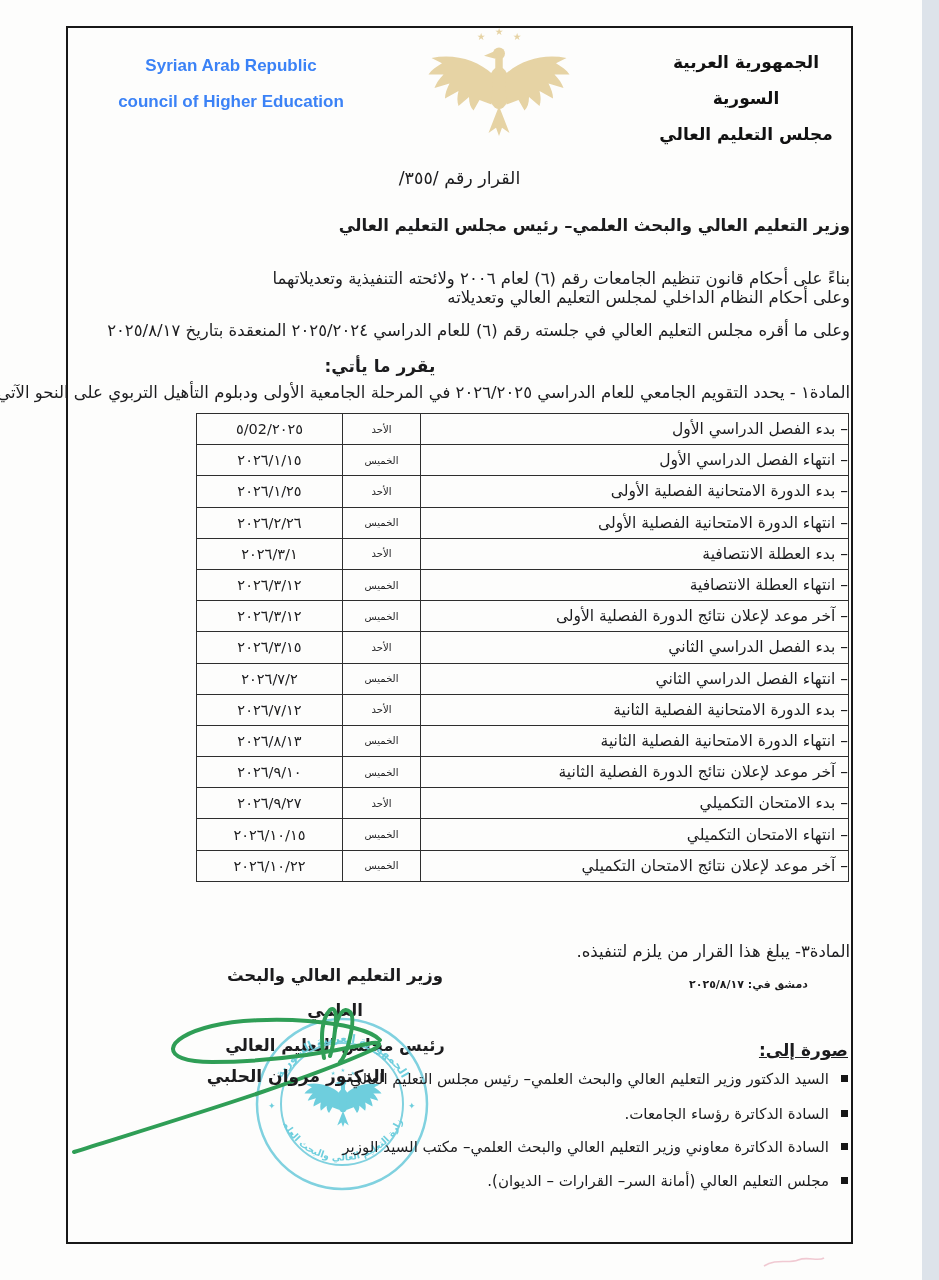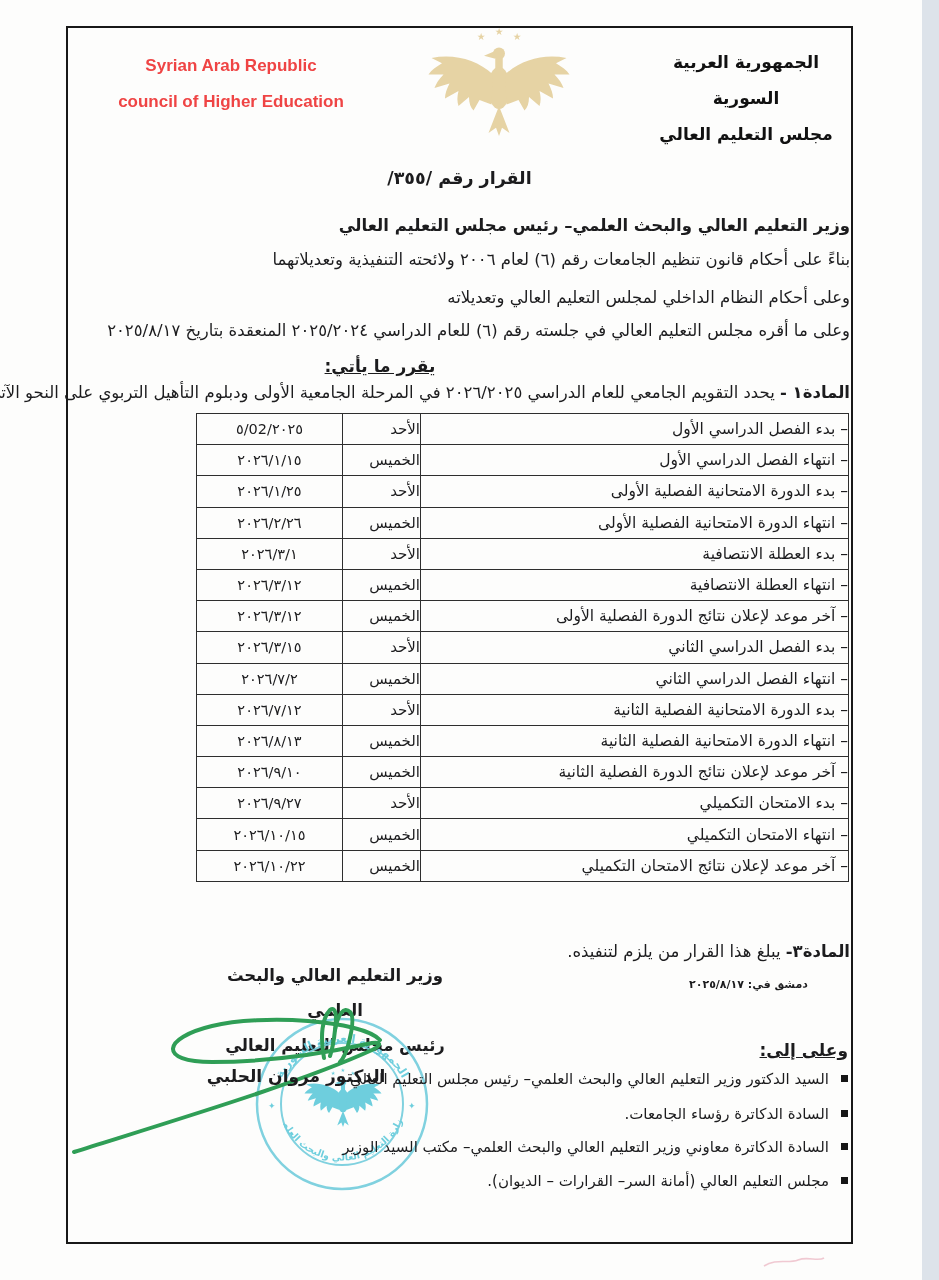--- a/index.html
+++ b/index.html
@@ -6,40 +6,40 @@
   body{
     width:939px;height:1280px;position:relative;overflow:hidden;
     background:#f2f4f6;
     font-family:"DejaVu Sans",sans-serif;color:#1c1c1e;
   }
   .page{position:absolute;inset:0;background:#fdfdfc;}
   .right-strip{position:absolute;top:0;left:922px;width:17px;height:1280px;background:#dde3ea;}
   .frame{position:absolute;left:66px;top:26px;width:787px;height:1218px;border:2.5px solid #181818;box-sizing:border-box;background:transparent;}
 
   .en-header{position:absolute;left:96px;top:48px;width:270px;text-align:center;
-    font-family:"Liberation Sans",sans-serif;font-weight:bold;font-size:17px;line-height:36px;color:#ef4444;}
+    font-family:"Liberation Sans",sans-serif;font-weight:bold;font-size:17px;line-height:36px;color:#3b82f6;}
   .ar-header{position:absolute;left:638px;top:44px;width:216px;direction:rtl;text-align:center;
     font-weight:bold;font-size:17px;line-height:36px;color:#111;}
   .emblem{position:absolute;left:424px;top:26px;}
 
   .decision{position:absolute;left:66px;top:168px;width:787px;text-align:center;direction:rtl;
-    font-weight:bold;font-size:17.5px;}
+    font-weight:normal;font-size:17.5px;}
 
   .pl{position:absolute;right:89px;direction:rtl;font-size:16.5px;white-space:nowrap;}
   .bold{font-weight:bold;}
   .decides{position:absolute;left:66px;top:356px;width:628px;text-align:center;direction:rtl;
-    font-weight:bold;font-size:17px;text-decoration:underline;}
-  .article .lbl{font-weight:bold;}
+    font-weight:bold;font-size:17px;}
+  .article .lbl{font-weight:normal;}
   .article{line-height:22px;}
 
   table.cal{position:absolute;left:196px;top:413px;width:652px;border-collapse:collapse;
     table-layout:fixed;direction:rtl;}
   table.cal td{border:1.5px solid #2e2e2e;height:30.2px;padding:0;vertical-align:middle;}
   td.ev{text-align:right;padding-right:10px;font-size:15.5px;}
-  td.day{font-size:15px;}
+  td.day{text-align:center;font-size:10px;}
   td.dt{text-align:center;font-size:14.5px;letter-spacing:1.5px;}
 
   .minister-block{position:absolute;left:222px;top:958px;width:226px;text-align:center;direction:rtl;
     font-weight:bold;font-size:16.5px;line-height:35px;}
   .damascus{position:absolute;left:598px;top:978px;width:210px;direction:rtl;text-align:right;
     font-weight:600;font-size:11px;}
   .doctor{position:absolute;left:198px;top:1066px;width:196px;text-align:center;direction:rtl;
     font-weight:bold;font-size:17px;z-index:5;}
   .sig{position:absolute;left:62px;top:1000px;z-index:4;}
   .stamp{position:absolute;left:252px;top:1014px;z-index:3;opacity:.92;}
@@ -86,21 +86,21 @@
   </svg>
 
   <div class="ar-header">
     <div>الجمهورية العربية السورية</div>
     <div>مجلس التعليم العالي</div>
   </div>
 
   <div class="decision">القرار رقم /٣٥٥/</div>
 
   <div class="pl bold" style="top:216px">وزير التعليم العالي والبحث العلمي– رئيس مجلس التعليم العالي</div>
-  <div class="pl" style="top:250px">بناءً على أحكام قانون تنظيم الجامعات رقم (٦) لعام ٢٠٠٦ ولائحته التنفيذية وتعديلاتهما</div>
+  <div class="pl" style="top:269px">بناءً على أحكام قانون تنظيم الجامعات رقم (٦) لعام ٢٠٠٦ ولائحته التنفيذية وتعديلاتهما</div>
   <div class="pl" style="top:288px">وعلى أحكام النظام الداخلي لمجلس التعليم العالي وتعديلاته</div>
   <div class="pl" style="top:321px">وعلى ما أقره مجلس التعليم العالي في جلسته رقم (٦) للعام الدراسي ٢٠٢٥/٢٠٢٤ المنعقدة بتاريخ ٢٠٢٥/٨/١٧</div>
   <div class="decides">يقرر ما يأتي:</div>
 
   <div class="pl article" style="top:382px">
     <span class="lbl">المادة١ -</span>
     <span>يحدد التقويم الجامعي للعام الدراسي ٢٠٢٦/٢٠٢٥ في المرحلة الجامعية الأولى ودبلوم التأهيل التربوي على النحو الآتي:</span>
   </div>
 
   <table class="cal">
@@ -223,21 +223,21 @@
   <svg class="sig" width="360" height="160" viewBox="0 0 360 160">
     <g fill="none" stroke="#2f9e56" stroke-width="4" stroke-linecap="round">
       <path d="M318,40 C300,20 200,14 150,26 C100,38 96,62 150,62 C210,62 268,52 305,44 C318,41 322,44 310,50 C240,82 120,118 12,152"></path>
       <path d="M262,58 C258,36 260,18 268,10 C274,6 275,16 273,30 C272,40 270,50 268,56"></path>
       <path d="M273,30 C276,14 282,6 288,12 C292,16 290,30 287,42 C285,50 282,58 278,62"></path>
     </g>
   </svg>
 
   <div class="doctor">الدكتور مروان الحلبي</div>
 
-  <div class="copy-head">وعلى إلى:</div>
+  <div class="copy-head">صورة إلى:</div>
 
   <div class="bullet" style="top:1070px">
     <span class="sq"></span><span>السيد الدكتور وزير التعليم العالي والبحث العلمي– رئيس مجلس التعليم العالي</span>
   </div>
   <div class="bullet" style="top:1105px">
     <span class="sq"></span><span>السادة الدكاترة رؤساء الجامعات.</span>
   </div>
   <div class="bullet" style="top:1138px">
     <span class="sq"></span><span>السادة الدكاترة معاوني وزير التعليم العالي والبحث العلمي– مكتب السيد الوزير</span>
   </div>

